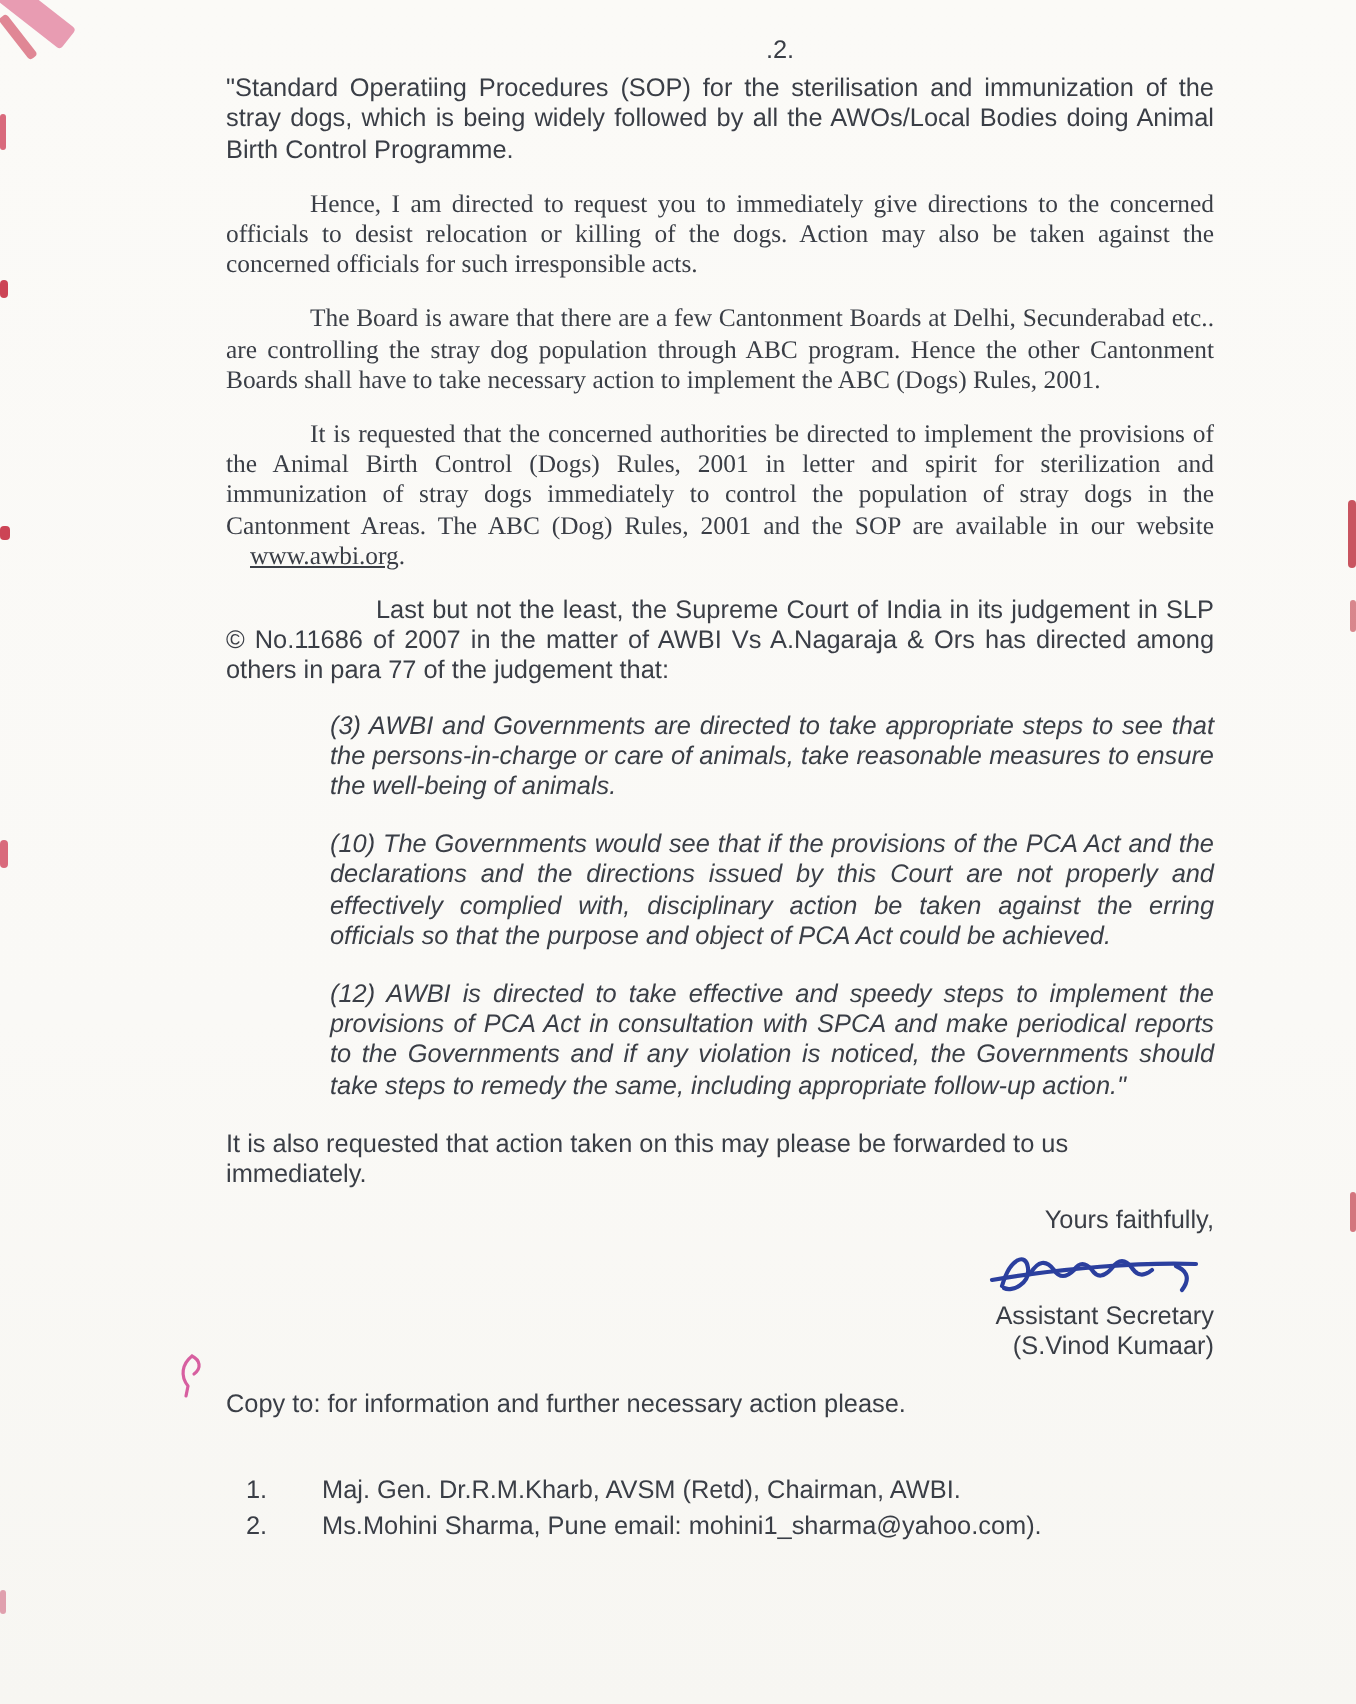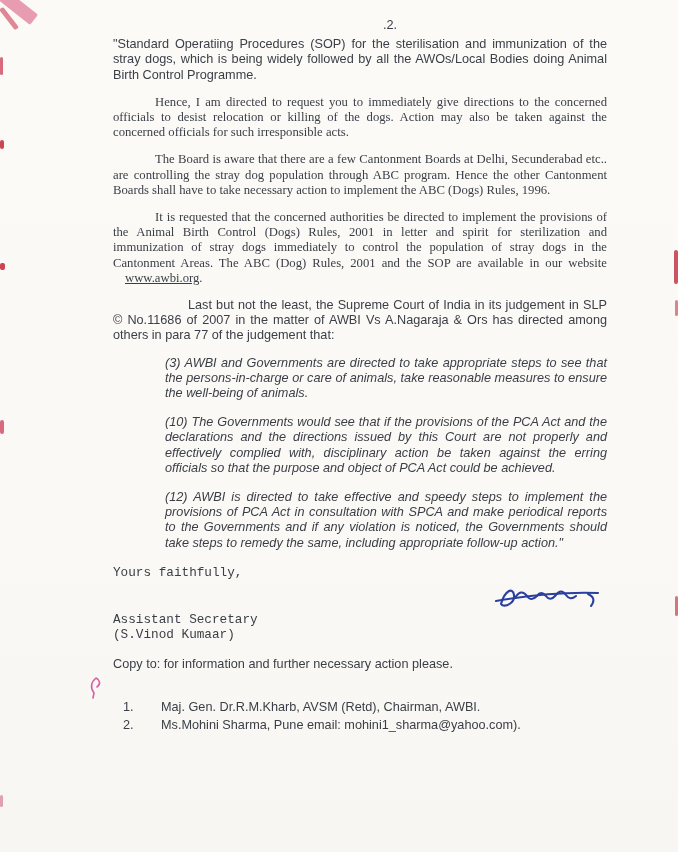--- a/index.html
+++ b/index.html
@@ -16,21 +16,21 @@
     color:#3a3e46;
     overflow:hidden;
   }
   .pageno{text-align:center;position:relative;left:30px;margin-bottom:4px;}
   p{margin:0 0 12px 0;text-align:justify;}
   .indent{text-indent:42px;font-family:Liberation Serif, serif;}
   .indent-lg{text-indent:75px;}
   .quote{margin-left:52px;font-style:italic;margin-bottom:14px;}
   .closing{text-align:left;margin-top:2px;margin-bottom:8px;}
   .link{color:inherit;text-decoration:underline;cursor:pointer;margin-left:12px;}
-  .signoff{line-height:15.2px;margin-bottom:14px;font-family:Liberation Mono, monospace;}
+  .signoff{text-align:right;line-height:15.2px;margin-bottom:14px;}
   .signoff .sig{display:block;margin:2px 6px 0 auto;}
   .copyto{text-align:left;margin:14px 0 28px 0;}
   .copy-item{display:flex;margin:0 0 3px 10px;}
   .copy-item .num{width:38px;flex:0 0 38px;}
   .artifact{position:absolute;border-radius:2px;}
   .a-corner{top:-4px;left:-16px;width:56px;height:13px;background:#e48ba6;transform:rotate(38deg);opacity:.85;}
   .a-corner2{top:16px;left:-4px;width:26px;height:5px;background:#d96a7c;transform:rotate(52deg);opacity:.8;}
   .a-l1{left:0;top:57px;width:3px;height:18px;background:#d96a7c;}
   .a-l2{left:0;top:140px;width:4px;height:9px;background:#cc4455;}
   .a-l3{left:0;top:263px;width:5px;height:7px;background:#cc4455;}
@@ -62,30 +62,31 @@
       <path d="M8,2 C3,6 2,12 6,17 M8,2 c4,2 5,6 1,9 M6,17 l-1,5" fill="none" stroke="#d75fa0" stroke-width="1.6" stroke-linecap="round"></path>
     </svg>
   </div>
 
   <div class="pageno">.2.</div>
 
   <p>"Standard Operatiing Procedures (SOP) for the sterilisation and immunization of the stray dogs, which is being widely followed by all the AWOs/Local Bodies doing Animal Birth Control Programme.</p>
 
   <p class="indent">Hence, I am directed to request you to immediately give directions to the concerned officials to desist relocation or killing of the dogs. Action may also be taken against the concerned officials for such irresponsible acts.</p>
 
-  <p class="indent">The Board is aware that there are a few Cantonment Boards at Delhi, Secunderabad etc.. are controlling the stray dog population through ABC program. Hence the other Cantonment Boards shall have to take necessary action to implement the ABC (Dogs) Rules, 1996.</p>
+  <p class="indent">The Board is aware that there are a few Cantonment Boards at Delhi, Secunderabad etc.. are controlling the stray dog population through ABC program. Hence the other Cantonment Boards shall have to take necessary action to implement the ABC (Dogs) Rules, 2001.</p>
 
   <p class="indent"><span>It is requested that the concerned authorities be directed to implement the provisions of the Animal Birth Control (Dogs) Rules, 2001 in letter and spirit for sterilization and immunization of stray dogs immediately to control the population of stray dogs in the Cantonment Areas. The ABC (Dog) Rules, 2001 and the SOP are available in our website </span><a class="link">www.awbi.org</a><span>.</span></p>
 
   <p class="indent-lg">Last but not the least, the Supreme Court of India in its judgement in SLP © No.11686 of 2007 in the matter of AWBI Vs A.Nagaraja &amp; Ors has directed among others in para 77 of the judgement that:</p>
 
   <p class="quote">(3) AWBI and Governments are directed to take appropriate steps to see that the persons-in-charge or care of animals, take reasonable measures to ensure the well-being of animals.</p>
   <p class="quote">(10) The Governments would see that if the provisions of the PCA Act and the declarations and the directions issued by this Court are not properly and effectively complied with, disciplinary action be taken against the erring officials so that the purpose and object of PCA Act could be achieved.</p>
   <p class="quote">(12) AWBI is directed to take effective and speedy steps to implement the provisions of PCA Act in consultation with SPCA and make periodical reports to the Governments and if any violation is noticed, the Governments should take steps to remedy the same, including appropriate follow-up action."</p>
 
+  <p class="closing">It is also requested that action taken on this may please be forwarded to us immediately.</p>
 
   <div class="signoff">
     <div>Yours faithfully,</div>
     <svg class="sig" width="108" height="30" viewBox="0 0 108 30">
       <g fill="none" stroke="#2b3f9e" stroke-width="2.1" stroke-linecap="round">
         <path d="M8,22 C12,8 20,5 21,13 C22,21 13,25 9,23"></path>
         <path d="M22,16 q6,-10 12,-2 q4,6 10,0 q4,-6 9,0 q4,6 10,-1 q5,-7 10,0 q4,6 10,1"></path>
         <path d="M3,19 C38,13 78,10 105,11"></path>
         <path d="M95,12 q9,4 3,12"></path>
       </g>

